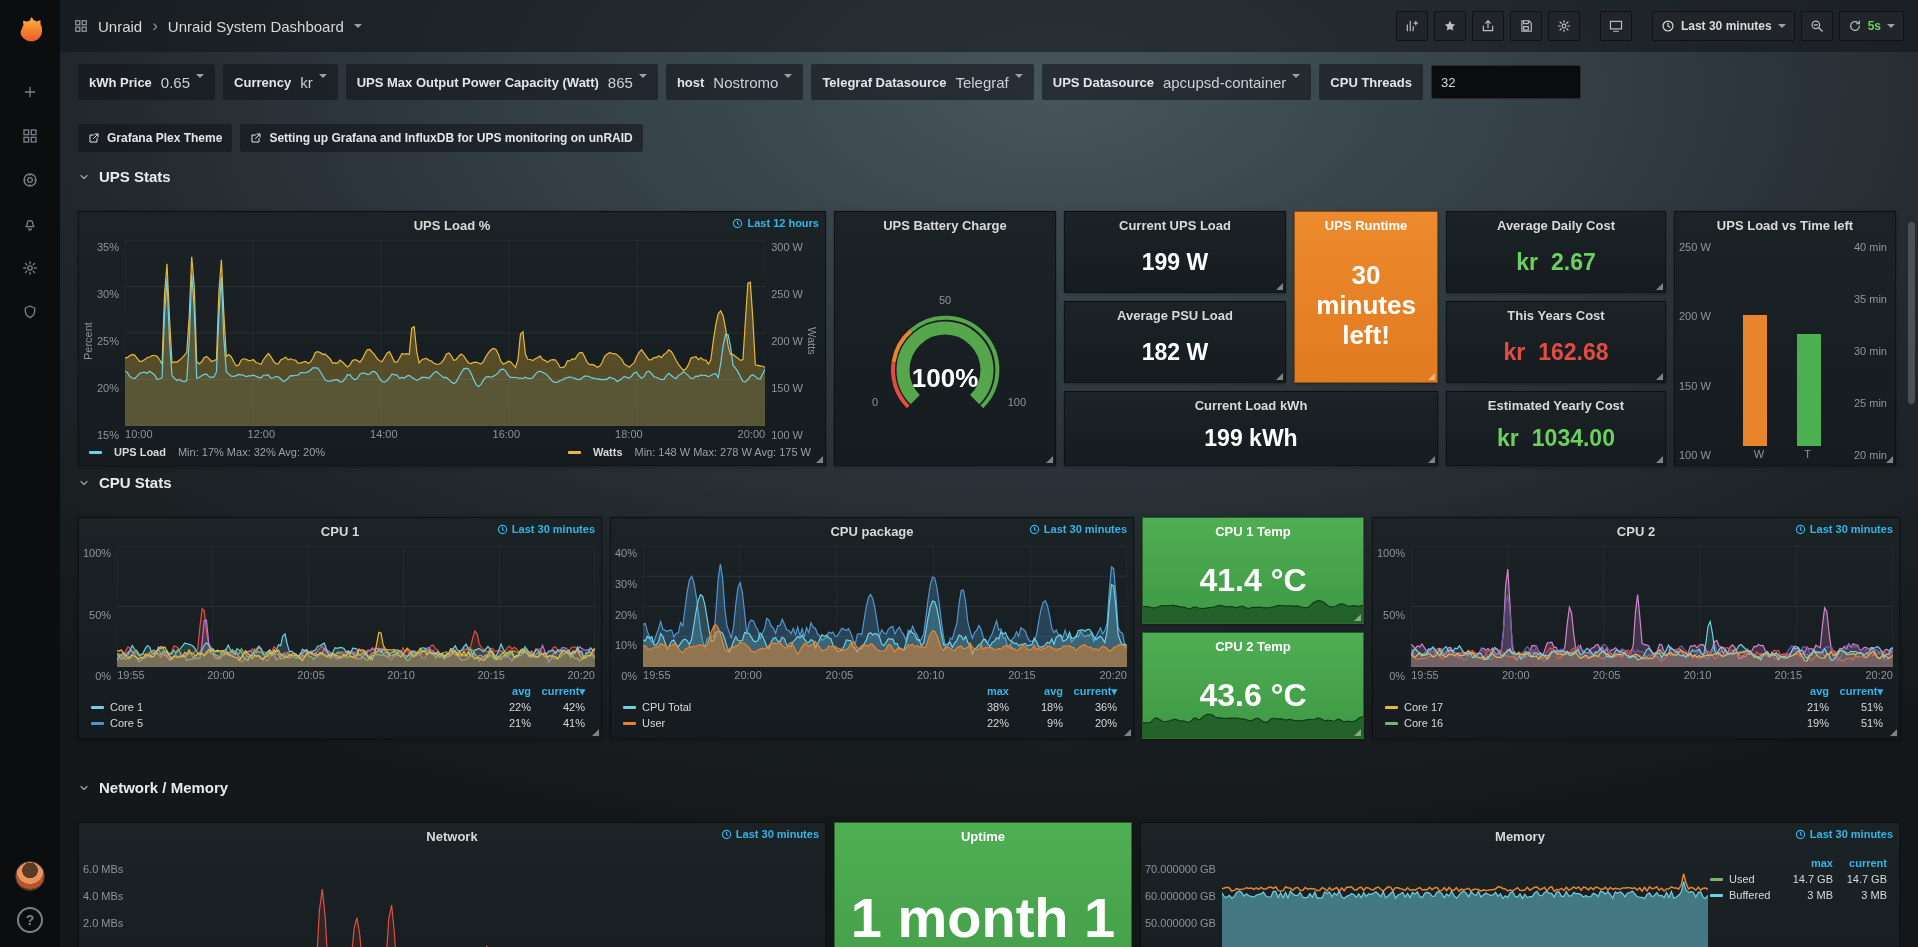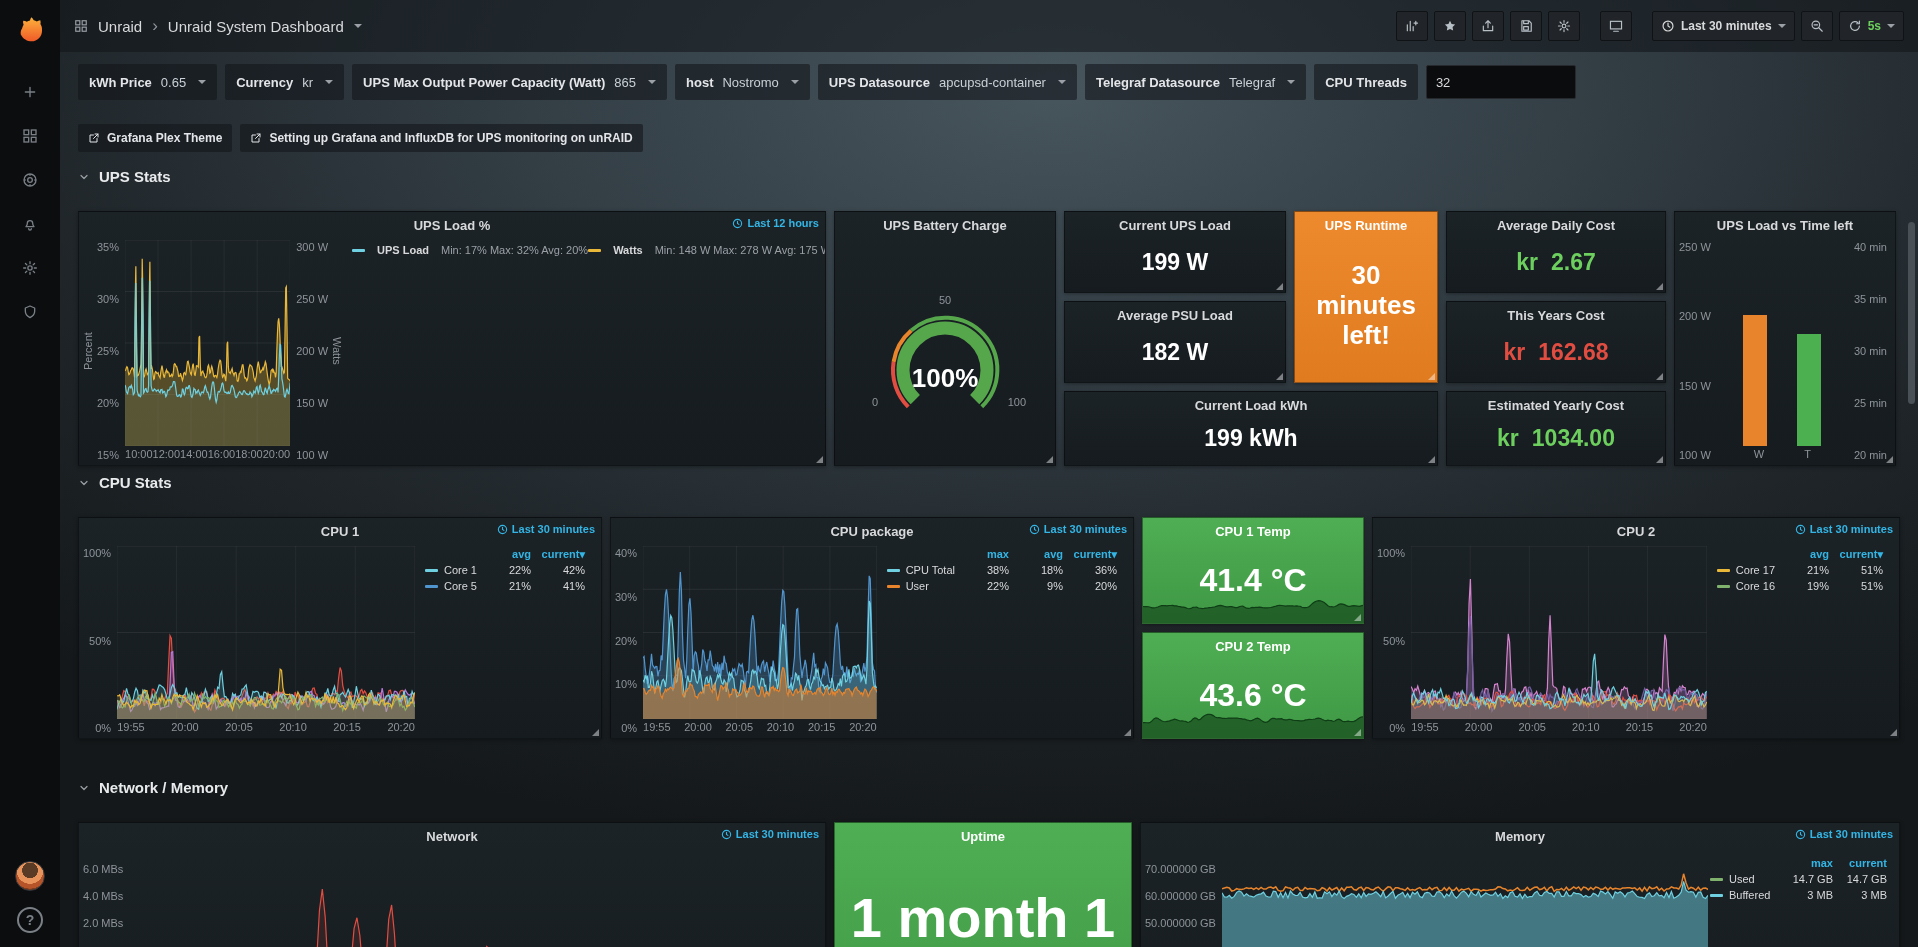--- a/index.html
+++ b/index.html
@@ -27,21 +27,21 @@
 .caret{width:0;height:0;border-left:4px solid transparent;border-right:4px solid transparent;border-top:4px solid #9aa0a6;display:inline-block}
 .navbtns{display:flex;align-items:center;gap:6px}
 .nbtn{height:30px;min-width:32px;padding:0 8px;background:#212529;border:1px solid #101315;border-radius:2px;display:flex;align-items:center;justify-content:center;gap:6px;color:#b8c0c7;cursor:pointer;font-size:12px}
 .nbtn.textbtn{font-weight:bold;color:#d8d9da}
 .gap{width:8px}
 .greentxt{color:#6ccf5e;font-weight:bold}
 
 .vars{display:flex;flex-wrap:wrap;gap:8px;padding:12px 18px 0;align-items:center}
 .var-chip{display:flex;align-items:center;gap:9px;background:rgba(18,22,26,.6);padding:0 11px;height:36px;border-radius:2px}
 .var-label{font-weight:bold;font-size:13px;color:#e3e5e8}
-.var-value{font-size:13px;color:#c9d0d6;display:flex;align-items:center;gap:12px;cursor:pointer}
+.var-value{font-size:15px;color:#c9d0d6;display:flex;align-items:flex-start;gap:6px;cursor:pointer}
 .var-input{width:150px;height:34px;background:#0b0c0e;border:1px solid #26292d;border-radius:2px;color:#d8d9da;font-size:13px;padding:0 9px;font-family:"Liberation Sans",sans-serif}
 .links{display:flex;gap:8px;padding:24px 18px 0}
 .dash-link{display:flex;align-items:center;gap:7px;background:rgba(18,22,26,.6);height:28px;padding:0 10px;color:#e3e5e8;font-size:12px;font-weight:bold;border-radius:2px;cursor:pointer}
 
 .sec{padding:16px 18px 10px;display:flex;align-items:center;gap:9px;color:#e8eaec;font-weight:bold;font-size:15px;cursor:pointer}
 .sec svg{color:#9aa0a6}
 .row{display:grid;gap:8px;padding:16px 18px;margin-bottom:8px}
 .row.ups{grid-template-columns:748px 222px 602px 222px;height:255px}
 .statgrid{display:grid;grid-template-columns:222px 144px 220px;grid-template-rows:82px 82px 1fr;gap:8px;height:255px}
 .row.cpu{grid-template-columns:524px 524px 222px 528px;height:254px}
@@ -62,21 +62,21 @@
 .stat-v{flex:1;display:flex;align-items:center;justify-content:center;font-size:23px;font-weight:bold;color:#fff;padding-bottom:6px}
 .stat-v.green{color:#6ccf5e}
 .stat-v.red{color:#e24d42}
 .pfx{margin-right:13px}
 .stat-v.runtime{font-size:26px;color:#fff;text-align:center;line-height:1.15;padding:0 14px 8px}
 .stat-v.temp{font-size:32px;z-index:2}
 .stat-v.uptime{align-items:flex-start;padding-top:36px;font-size:56px}
 .spark{position:absolute;left:0;right:0;bottom:0;height:36px;width:100%}
 .spark svg{width:100%;height:100%}
 
-.gwrap{flex:1;display:flex;flex-direction:row;min-height:0;padding:2px 6px 3px 2px}
+.gwrap{flex:1;display:flex;flex-direction:column;min-height:0;padding:2px 6px 3px 2px}
 .gmain{flex:1;display:flex;min-height:0}
 .ylab{writing-mode:vertical-rl;transform:rotate(180deg);font-size:11px;color:#8e949a;flex:none;display:flex;align-items:center;justify-content:center;width:14px}
 .ylab.right{transform:none}
 .yticks{display:flex;flex-direction:column;justify-content:space-between;align-items:flex-end;font-size:11px;color:#8e949a;padding:1px 6px 1px 2px;flex:none;white-space:nowrap}
 .yticks.right{align-items:flex-start;padding:1px 2px 1px 6px}
 .yticks.loose{justify-content:flex-start;gap:15px;padding-top:12px}
 .plotcol{flex:1;display:flex;flex-direction:column;min-width:0}
 .plot{flex:1;position:relative;min-height:0}
 .plot svg{position:absolute;inset:0;width:100%;height:100%}
 .xticks{height:16px;display:flex;justify-content:space-between;font-size:11px;color:#8e949a;flex:none;padding-top:2px}
@@ -275,30 +275,30 @@
         </span>
     </div>
     <div class="var-chip">
       <span class="var-label">host</span>
       <span class="var-value">
           <span>Nostromo</span>
           <span class="caret"></span>
         </span>
     </div>
     <div class="var-chip">
+      <span class="var-label">Telegraf Datasource</span>
+      <span class="var-value">
+          <span>Telegraf</span>
+          <span class="caret"></span>
+        </span>
+    </div>
+    <div class="var-chip">
       <span class="var-label">UPS Datasource</span>
       <span class="var-value">
           <span>apcupsd-container</span>
-          <span class="caret"></span>
-        </span>
-    </div>
-    <div class="var-chip">
-      <span class="var-label">Telegraf Datasource</span>
-      <span class="var-value">
-          <span>Telegraf</span>
           <span class="caret"></span>
         </span>
     </div>
     <div class="var-chip">
       <span class="var-label">CPU Threads</span>
     </div>
     <input class="var-input" value="32" style="">
   </div>
 
   <div class="links">

